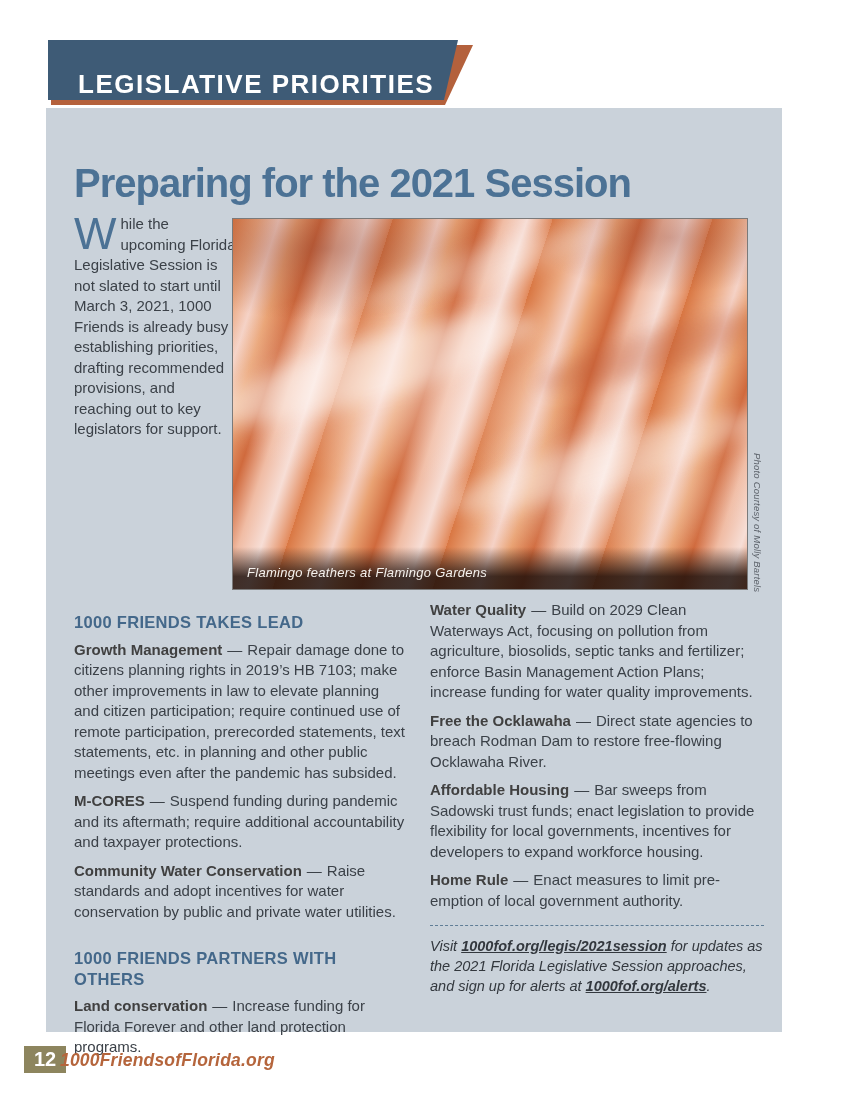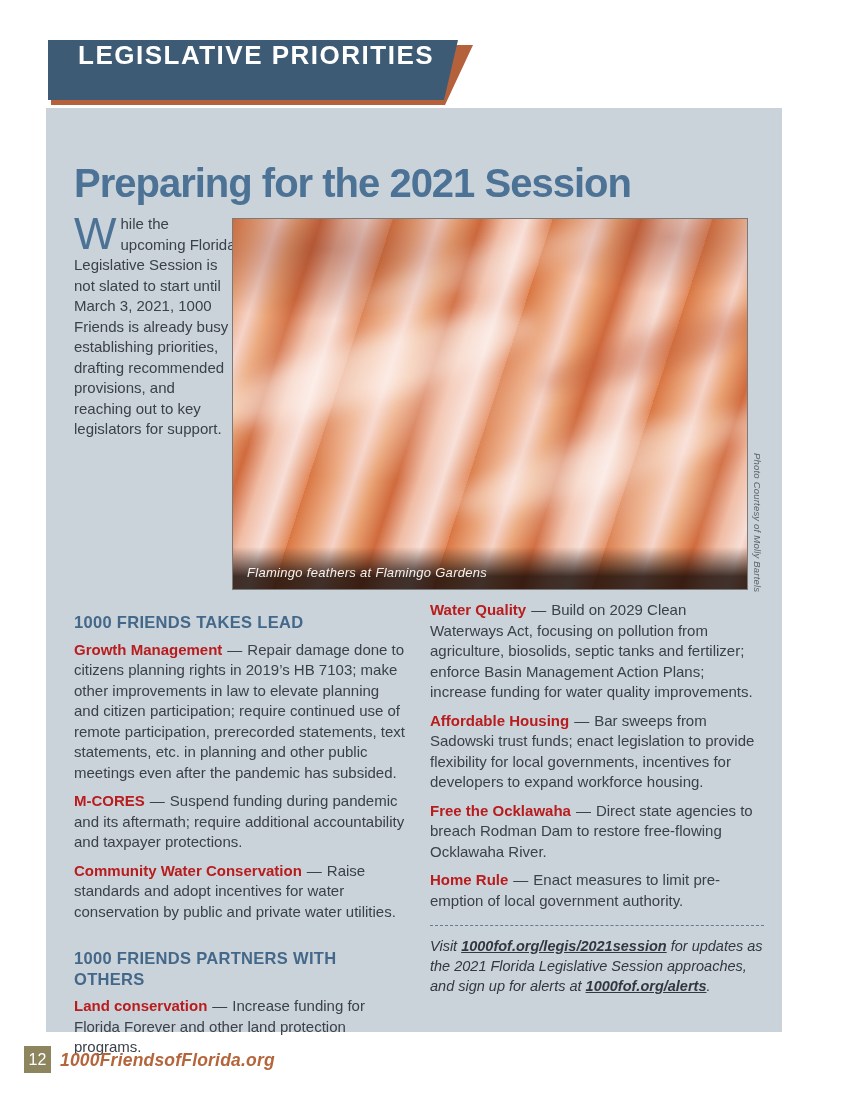--- a/index.html
+++ b/index.html
@@ -10,21 +10,21 @@
   
   .banner-shadow{
     position:absolute;left:51px;top:45px;width:422px;height:60px;
     background:#b4613c;
     clip-path:polygon(0 0,100% 0,calc(100% - 28px) 100%,0 100%);
   }
   .banner{
     position:absolute;left:48px;top:40px;width:410px;height:60px;
     background:#3e5b76;
     clip-path:polygon(0 0,100% 0,calc(100% - 14px) 100%,0 100%);
-    display:flex;align-items:flex-start;
+    display:flex;align-items:flex-end;
   }
   .banner .label{
     padding-left:30px;color:#ffffff;font-size:26px;font-weight:700;letter-spacing:1.5px;
   }
   
   .panel{
     position:absolute;left:46px;top:108px;width:736px;height:924px;
     background:#cad2da;
   }
   .title{
@@ -76,30 +76,30 @@
   }
   
   .cols{position:absolute;left:28px;top:492px;width:690px;display:flex;gap:22px;}
   .col{width:338px;font-size:15px;line-height:20.5px;}
   .sec-head{
     font-size:16.5px;font-weight:700;color:#44688a;letter-spacing:.3px;
     margin:12px 0 7px 0;
   }
   .sec-head.second{margin-top:26px;}
   .item{margin:0 0 8px 0;}
-  .term{font-weight:700;color:#b91c1c;}
+  .term{font-weight:700;color:#404040;}
   .dash{margin:0 5px;color:#3b4148;}
   .divider{border:0;border-top:1.5px dashed #5f7d96;margin:14px 0 10px 0;width:100%;}
   .note{font-style:italic;font-size:14.5px;line-height:20px;color:#33383e;margin:0;}
   .note a{color:#33383e;font-weight:700;text-decoration:underline;}
   
   .badge{
-    position:absolute;left:24px;top:1046px;width:27px;height:27px;
+    position:absolute;left:24px;top:1046px;width:42px;height:27px;
     background:#8d855e;display:flex;align-items:center;justify-content:center;
-    color:#ffffff;font-size:16px;font-weight:400;
+    color:#ffffff;font-size:20px;font-weight:700;
   }
   .site{
     position:absolute;left:60px;top:1050px;
     font-size:17.5px;font-style:italic;font-weight:700;color:#b5653c;letter-spacing:.2px;
   }
 </style>
 </head>
 <body>
 
 <div class="banner-shadow"></div>
@@ -138,23 +138,23 @@
       <p class="item"><span class="term">Community Water Conservation</span><span class="dash">—</span><span>Raise standards and adopt incentives for water conservation by public and private water utilities.</span></p>
 
       <h2 class="sec-head second">1000 FRIENDS PARTNERS WITH OTHERS</h2>
 
       <p class="item"><span class="term">Land conservation</span><span class="dash">—</span><span>Increase funding for Florida Forever and other land protection programs.</span></p>
     </div>
 
     <div class="col">
       <p class="item"><span class="term">Water Quality</span><span class="dash">—</span><span>Build on 2029 Clean Waterways Act, focusing on pollution from agriculture, biosolids, septic tanks and fertilizer; enforce Basin Management Action Plans; increase funding for water quality improvements.</span></p>
 
+      <p class="item"><span class="term">Free the Ocklawaha</span><span class="dash">—</span><span>Direct state agencies to breach Rodman Dam to restore free-flowing Ocklawaha River.</span></p>
+
       <p class="item"><span class="term">Affordable Housing</span><span class="dash">—</span><span>Bar sweeps from Sadowski trust funds; enact legislation to provide flexibility for local governments, incentives for developers to expand workforce housing.</span></p>
-
-      <p class="item"><span class="term">Free the Ocklawaha</span><span class="dash">—</span><span>Direct state agencies to breach Rodman Dam to restore free-flowing Ocklawaha River.</span></p>
 
       <p class="item"><span class="term">Home Rule</span><span class="dash">—</span><span>Enact measures to limit pre-emption of local government authority.</span></p>
 
       <hr class="divider">
 
       <p class="note"><span>Visit </span><a href="#">1000fof.org/legis/2021session</a><span> for updates as the 2021 Florida Legislative Session approaches, and sign up for alerts at </span><a href="#">1000fof.org/alerts</a><span>.</span></p>
     </div>
 
   </div>
 </div>

